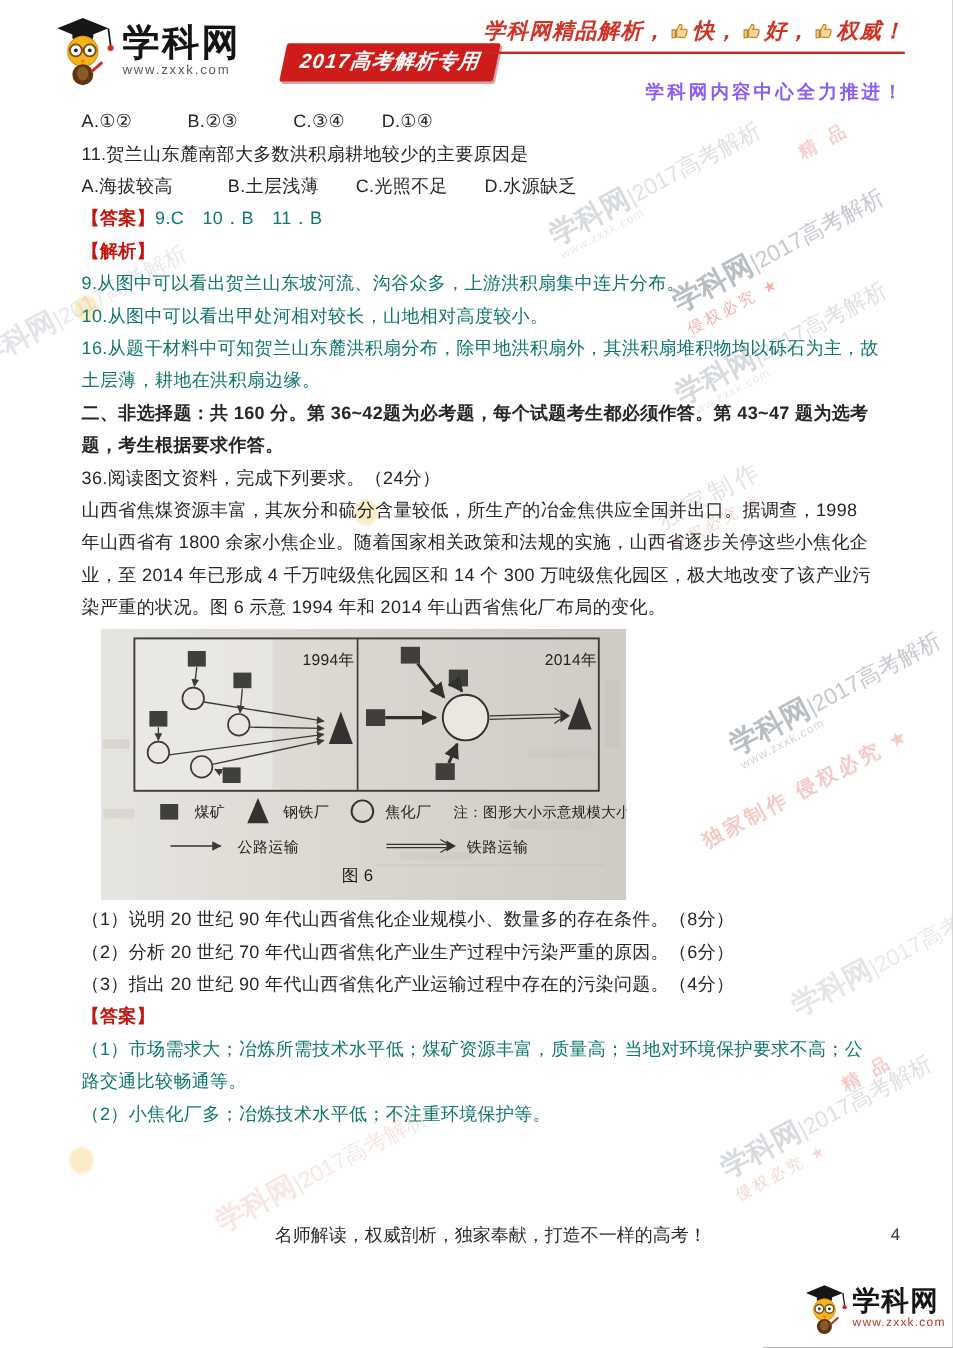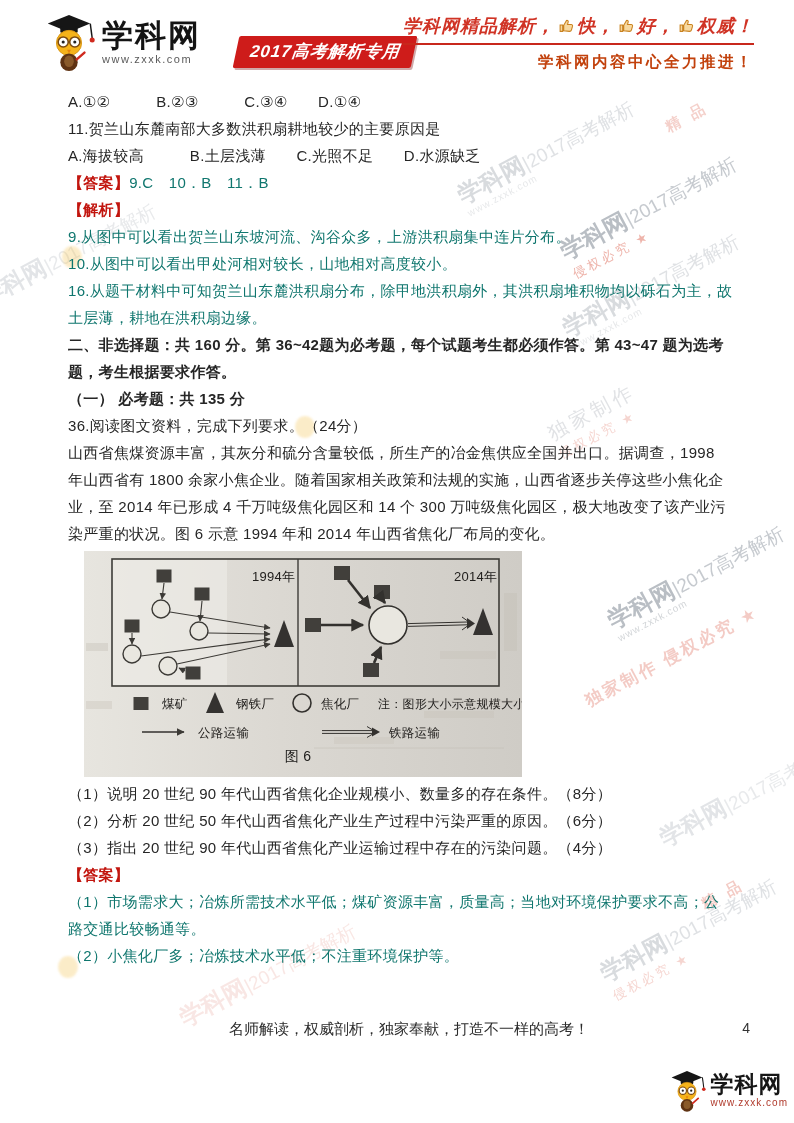--- a/index.html
+++ b/index.html
@@ -15,21 +15,21 @@
   .banner{position:absolute;left:236px;top:36px;background:#ce1c1a;color:#fff;
           transform:skewX(-12deg);padding:4px 14px 5px 14px;border-radius:2px;
           box-shadow:2px 2px 0 rgba(120,10,10,.35);z-index:3;}
   .banner span{display:inline-block;transform:skewX(5deg);font-style:italic;font-weight:bold;
           font-size:17px;letter-spacing:1px;}
   .hdr-right{position:absolute;right:40px;top:14px;text-align:right;z-index:3;}
   .slogan1{display:flex;align-items:center;justify-content:flex-end;gap:1px;
            color:#d03325;font-weight:bold;font-style:italic;font-size:18px;letter-spacing:1px;
            border-bottom:2px solid #c8281c;padding-bottom:5px;}
   .thumb{width:17px;height:17px;margin:0 1px 2px 2px;}
-  .slogan2{margin-top:7px;color:#c2410c;font-weight:bold;font-size:15.5px;letter-spacing:2.5px;}
+  .slogan2{margin-top:22px;color:#8b5cf6;font-weight:bold;font-size:15.5px;letter-spacing:2.5px;}
 
   
   .content{position:absolute;left:68px;top:88px;width:666px;z-index:2;
            font-size:15px;line-height:27px;color:#262626;letter-spacing:.3px;}
   .content p{margin:0;}
   .bold{font-weight:bold;}
   .red{color:#0f766e;}
   .marker{color:#c2150e;font-weight:bold;}
 
   
@@ -130,21 +130,20 @@
   <div class="content">
     <p>A.①②　　　B.②③　　　C.③④　　D.①④</p>
     <p>11.贺兰山东麓南部大多数洪积扇耕地较少的主要原因是</p>
     <p>A.海拔较高　　　B.土层浅薄　　C.光照不足　　D.水源缺乏</p>
     <p><span class="marker">【答案】</span><span class="red">9.C　10．B　11．B</span></p>
     <p><span class="marker">【解析】</span></p>
     <p class="red">9.从图中可以看出贺兰山东坡河流、沟谷众多，上游洪积扇集中连片分布。</p>
     <p class="red">10.从图中可以看出甲处河相对较长，山地相对高度较小。</p>
     <p class="red">16.从题干材料中可知贺兰山东麓洪积扇分布，除甲地洪积扇外，其洪积扇堆积物均以砾石为主，故土层薄，耕地在洪积扇边缘。</p>
     <p class="bold">二、非选择题：共 160 分。第 36~42题为必考题，每个试题考生都必须作答。第 43~47 题为选考题，考生根据要求作答。</p>
-    <p class="bold">（一） 必考题：共 135 分</p>
     <p>36.阅读图文资料，完成下列要求。（24分）</p>
     <p>山西省焦煤资源丰富，其灰分和硫分含量较低，所生产的冶金焦供应全国并出口。据调查，1998 年山西省有 1800 余家小焦企业。随着国家相关政策和法规的实施，山西省逐步关停这些小焦化企业，至 2014 年已形成 4 千万吨级焦化园区和 14 个 300 万吨级焦化园区，极大地改变了该产业污染严重的状况。图 6 示意 1994 年和 2014 年山西省焦化厂布局的变化。</p>
 
     <div class="figure">
       <svg width="438" height="226" viewBox="0 0 438 226">
         <defs>
           <linearGradient id="gbg" x1="0" y1="0" x2="1" y2="0">
             <stop offset="0" stop-color="#e7e5df"></stop>
               <stop offset="0.45" stop-color="#dbd8d2"></stop>
               <stop offset="1" stop-color="#cfccc6"></stop>
@@ -236,21 +235,21 @@
             <polyline points="283,175.5 292,181 283,186.5"></polyline>
             <polygon points="288,176.5 296,181 288,185.5" fill="#33312e" stroke="none"></polygon>
           </g>
           <text x="305" y="186" font-size="12.5" fill="#23211f">铁路运输</text>
         </g>
         <text x="214" y="210" font-size="14" fill="#1d1c1a" text-anchor="middle">图 6</text>
       </svg>
     </div>
 
     <p>（1）说明 20 世纪 90 年代山西省焦化企业规模小、数量多的存在条件。（8分）</p>
-    <p>（2）分析 20 世纪 50 年代山西省焦化产业生产过程中污染严重的原因。（6分）</p>
+    <p>（2）分析 20 世纪 70 年代山西省焦化产业生产过程中污染严重的原因。（6分）</p>
     <p>（3）指出 20 世纪 90 年代山西省焦化产业运输过程中存在的污染问题。（4分）</p>
     <p><span class="marker">【答案】</span></p>
     <p class="red">（1）市场需求大；冶炼所需技术水平低；煤矿资源丰富，质量高；当地对环境保护要求不高；公路交通比较畅通等。</p>
     <p class="red">（2）小焦化厂多；冶炼技术水平低；不注重环境保护等。</p>
   </div>
 
   <div class="footer">
     <span>名师解读，权威剖析，独家奉献，打造不一样的高考！</span>
     <span class="pagenum">4</span>
   </div>

